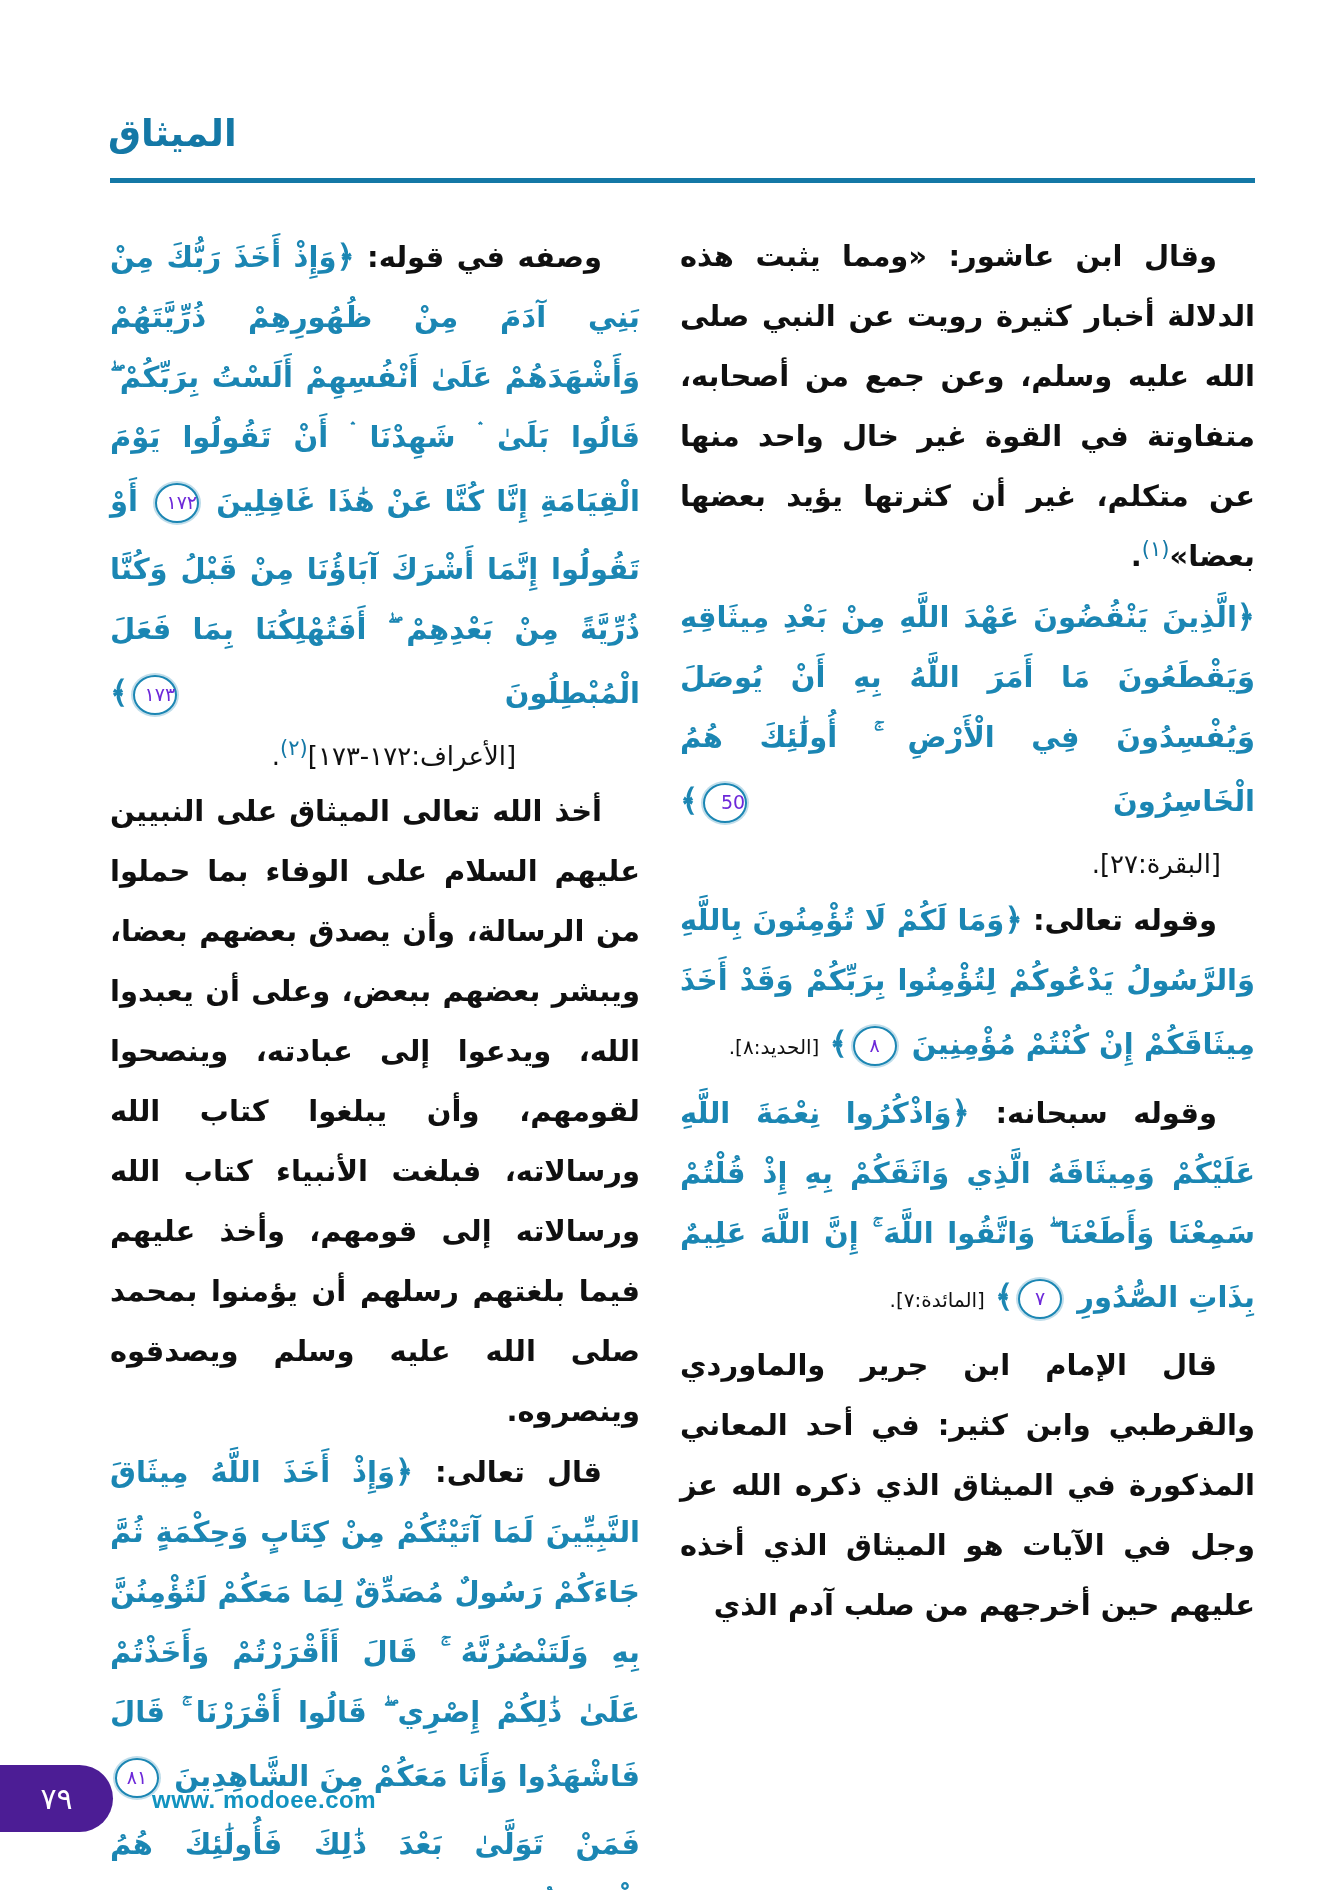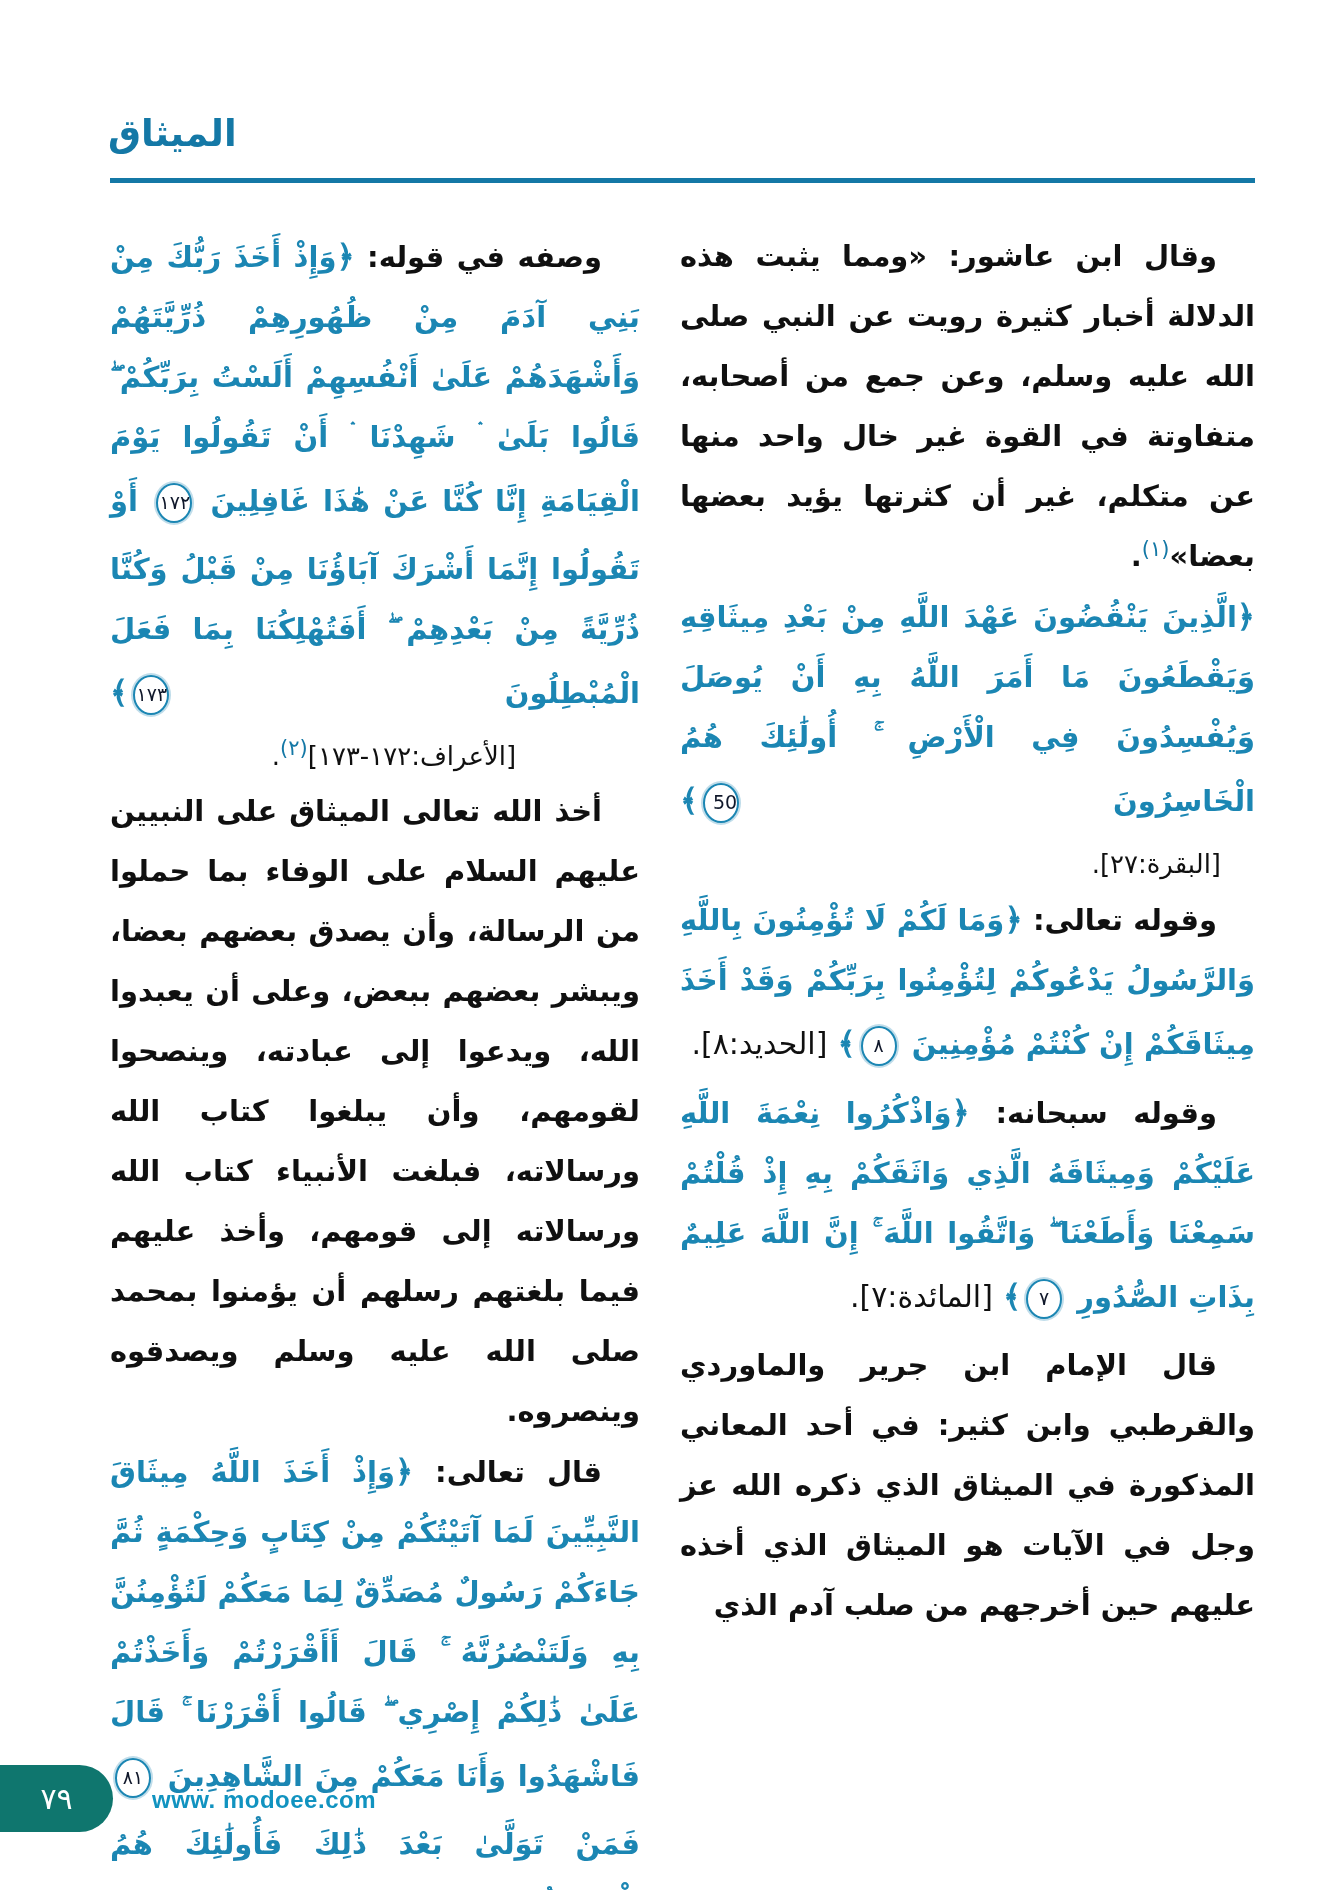--- a/index.html
+++ b/index.html
@@ -26,38 +26,38 @@
     text-align:justify;text-indent:38px;
   }
   .qtxt{color:#1B86B3;}
   .quran{
     font-size:29px;font-weight:700;line-height:60px;color:#1B86B3;
     text-align:justify;
   }
   .q-stretch{text-align-last:justify;}
   .qbracket{font-size:31px;color:#1B86B3;font-weight:700;}
   .aya{
-    display:inline-block;width:36px;height:40px;box-sizing:border-box;
+    display:inline-block;width:44px;height:40px;box-sizing:border-box;
     border:2px solid #1B86B3;border-radius:50%;
     box-shadow:0 0 0 2px rgba(27,134,179,.28);
     line-height:35px;text-align:center;font-size:19px;font-weight:400;
-    color:#0f172a;vertical-align:middle;margin:16px 5px;background:#fff;
+    color:#6d28d9;vertical-align:middle;margin:16px 5px;background:#fff;
     text-indent:0;
   }
   .cite{font-size:26px;font-weight:400;color:#101010;line-height:50px;}
   .cite-own-right{text-align:right;padding-left:0;padding-right:34px;text-indent:0;}
   .cite-own-left{text-align:center;padding-left:38px;text-indent:0;}
-  .cite-inline{font-size:30px;font-weight:400;color:#101010;}
+  .cite-inline{font-size:20px;font-weight:400;color:#101010;}
   .fn-ref{color:#1478A6;font-size:21px;font-weight:400;vertical-align:10px;line-height:0;}
   .heading{font-size:30px;font-weight:700;line-height:62px;text-indent:36px;margin:4px 0 2px;}
   .heading-num{color:#1478A6;}
   
   .footer-pill{
     position:absolute;left:0;top:1765px;width:113px;height:67px;
-    background:#0f766e;border-radius:0 36px 36px 0;
+    background:#4c1d95;border-radius:0 36px 36px 0;
     display:flex;align-items:center;justify-content:center;
     color:#ffffff;font-size:30px;font-weight:400;
   }
   .website{
     position:absolute;left:152px;top:1786px;
     font-family:"Liberation Sans",sans-serif;font-size:24px;font-weight:700;
     color:#1193C0;letter-spacing:.5px;
   }
 </style>
 </head>

